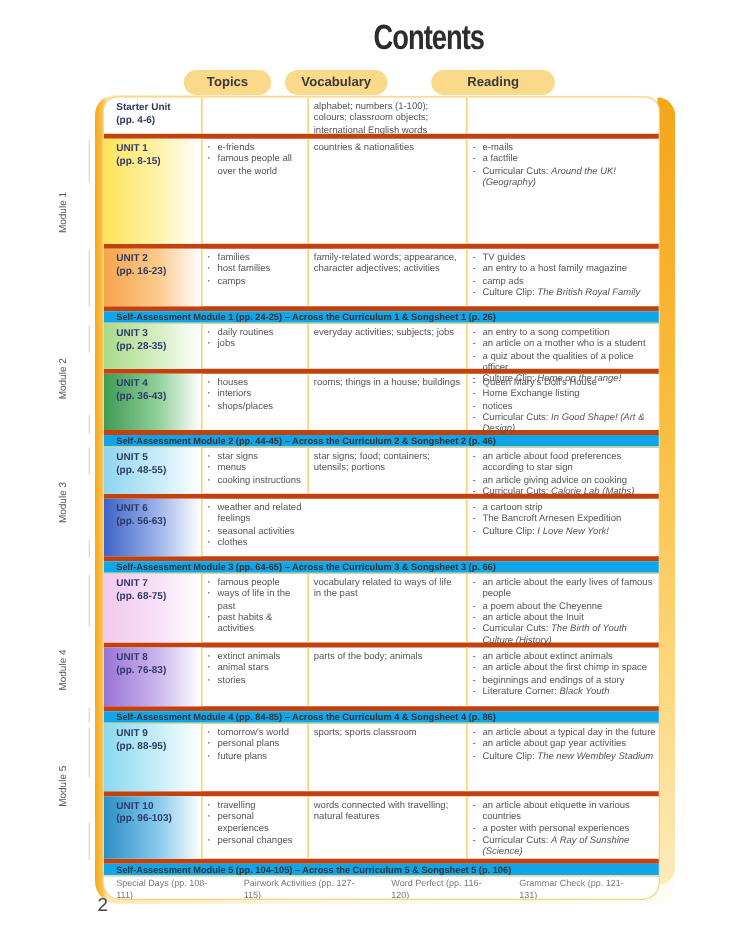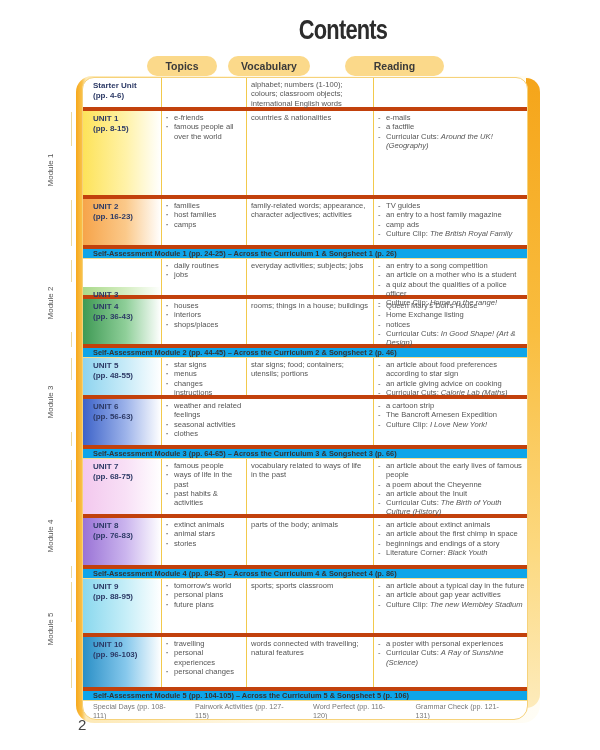--- a/index.html
+++ b/index.html
@@ -149,21 +149,21 @@
       <li><span>an entry to a host family magazine</span></li>
       <li><span>camp ads</span></li>
       <li><span>Culture Clip: </span><i>The British Royal Family</i></li>
     </ul>
       </div>
   </div>
 
   <div class="sa" style="top:171px;">Self-Assessment Module 1 (pp. 24-25) – Across the Curriculum 1 &amp; Songsheet 1 (p. 26)</div>
 
   <div class="row" style="top:181px;height:40px;">
-    <div class="cell unit" style="background:linear-gradient(90deg,#a9d98b 0%,#d5eec2 55%,#ffffff 100%);margin-top:28px;">
+    <div class="cell unit" style="background:linear-gradient(90deg,#a9d98b 0%,#d5eec2 55%,#ffffff 100%);">
       <div>UNIT 3</div>
       <div>(pp. 28-35)</div>
     </div>
     <div class="cell topics">
         <ul>
       <li>daily routines</li>
       <li>jobs</li>
     </ul>
       </div>
     <div class="cell vocab">everyday activities; subjects; jobs</div>
@@ -204,21 +204,21 @@
 
   <div class="row" style="top:280px;height:41px;">
     <div class="cell unit" style="background:linear-gradient(90deg,#8fd4ef 0%,#c8ebf8 55%,#ffffff 100%);">
       <div>UNIT 5</div>
       <div>(pp. 48-55)</div>
     </div>
     <div class="cell topics">
         <ul>
       <li>star signs</li>
       <li>menus</li>
-      <li>changes instructions</li>
+      <li>cooking instructions</li>
     </ul>
       </div>
     <div class="cell vocab">star signs; food; containers; utensils; portions</div>
     <div class="cell reading">
         <ul>
       <li><span>an article about food preferences according to star sign</span></li>
       <li><span>an article giving advice on cooking</span></li>
       <li><span>Curricular Cuts: </span><i>Calorie Lab (Maths)</i></li>
     </ul>
       </div>
@@ -325,20 +325,21 @@
     <div class="cell topics">
         <ul>
       <li>travelling</li>
       <li>personal experiences</li>
       <li>personal changes</li>
     </ul>
       </div>
     <div class="cell vocab">words connected with travelling; natural features</div>
     <div class="cell reading">
         <ul>
+      <li><span>an article about etiquette in various countries</span></li>
       <li><span>a poster with personal experiences</span></li>
       <li><span>Curricular Cuts: </span><i>A Ray of Sunshine (Science)</i></li>
     </ul>
       </div>
   </div>
 
   <div class="sa" style="top:613px;">Self-Assessment Module 5 (pp. 104-105) – Across the Curriculum 5 &amp; Songsheet 5 (p. 106)</div>
 
   <div class="footer">
     <span>Special Days (pp. 108-111)</span>

